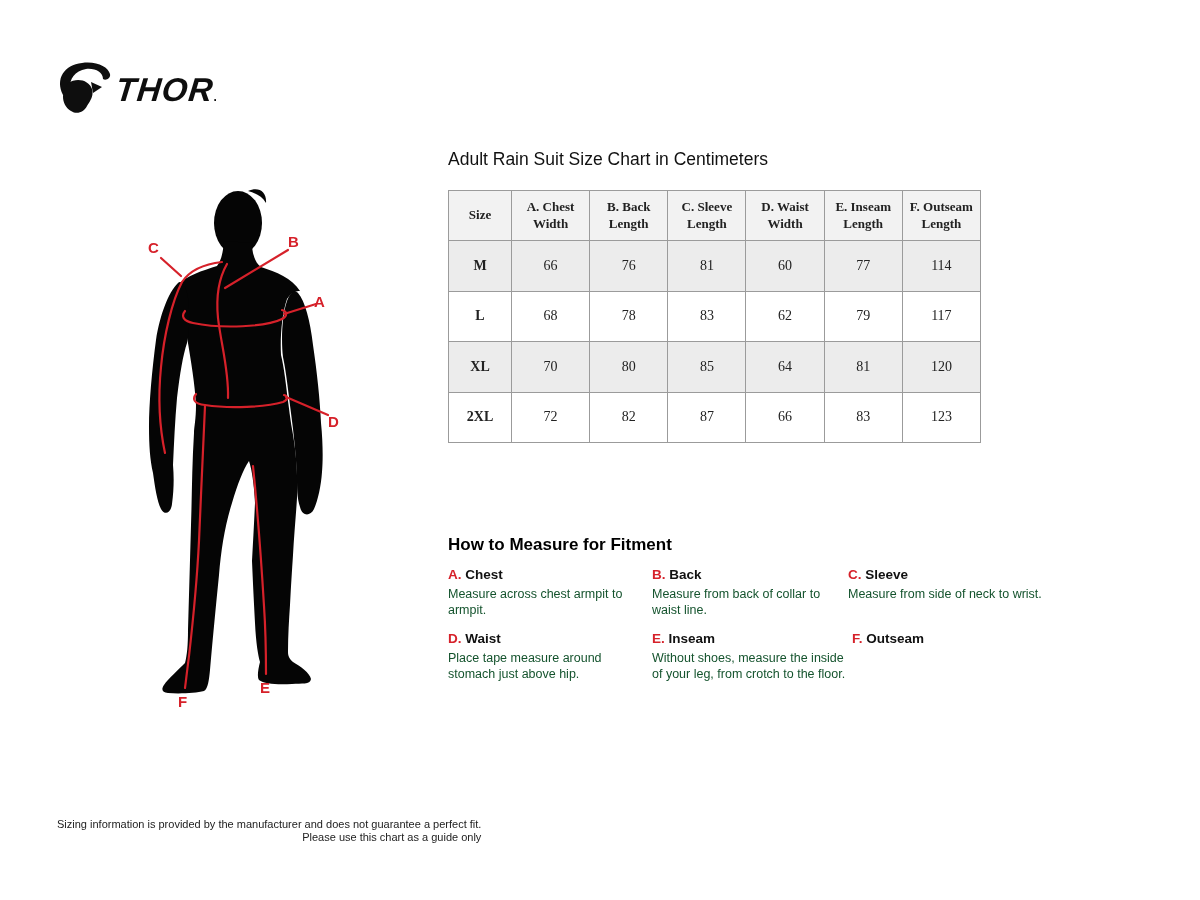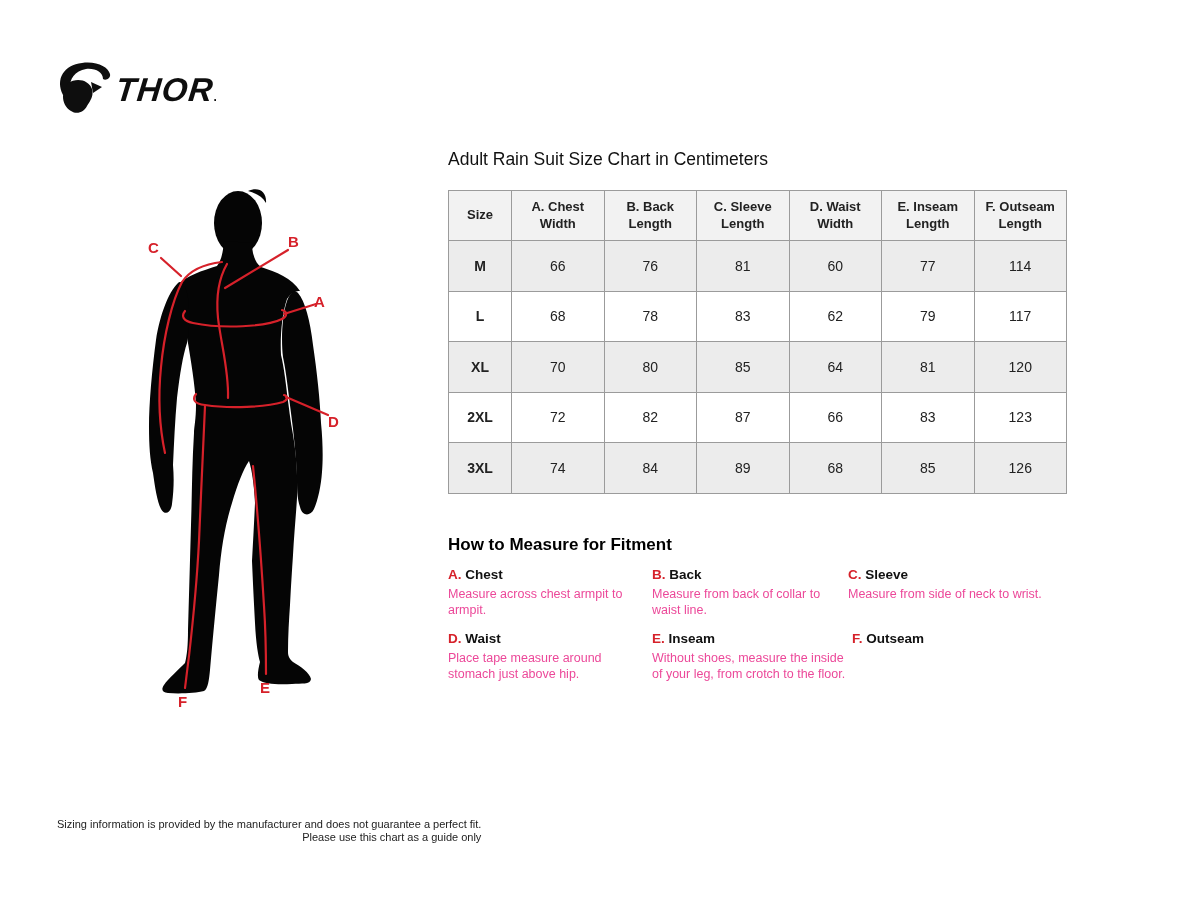--- a/index.html
+++ b/index.html
@@ -30,42 +30,42 @@
   .figure .red-line { fill: none; stroke: #d6212a; stroke-width: 2.2; stroke-linecap: round; }
   .figure .red-letter { fill: #d6212a; font-family: "Liberation Sans", sans-serif; font-size: 15px; font-weight: bold; }
 
   
   .chart-title {
     position: absolute; left: 448px; top: 149px;
     font-size: 17.5px; font-weight: normal; color: #111;
   }
   .size-table {
     position: absolute; left: 448px; top: 190px;
-    width: 619px; border-collapse: collapse; table-layout: fixed;
-    font-size: 14px; color: #222;
+    width: 533px; border-collapse: collapse; table-layout: fixed;
+    font-size: 14px; color: #222; font-family: Liberation Serif, serif;
   }
   .size-table th, .size-table td {
     border: 1px solid #9b9b9b; text-align: center; vertical-align: middle;
     background: #fff;
   }
   .size-table thead th { height: 50px; font-size: 13px; font-weight: bold; background: #f2f2f2; line-height: 1.25; padding: 0 6px; }
   .size-table tbody tr { height: 50.5px; }
   .size-table tbody th { font-weight: bold; font-size: 14px; }
   .size-table tbody tr.shade th, .size-table tbody tr.shade td { background: #ececec; }
   .col-size { width: 63px; }
 
   
   .measure-title {
     position: absolute; left: 448px; top: 535px;
     font-size: 17px; font-weight: bold; color: #000000;
   }
   .measure-item { position: absolute; width: 198px; }
   .mi-label { font-size: 13.5px; font-weight: bold; color: #111; margin-bottom: 4px; }
   .mi-letter { color: #d6212a; }
-  .mi-desc { font-size: 12.5px; line-height: 1.28; color: #ec4899; }
+  .mi-desc { font-size: 12.5px; line-height: 1.28; color: #14532d; }
 
   
   .footer { position: absolute; left: 57px; top: 818px; font-size: 11px; line-height: 1.22; color: #222; text-align: right; }
 </style>
 </head>
 <body>
 
 <div class="page">
 
   <div class="logo">
@@ -188,29 +188,20 @@
       </tr>
       <tr>
         <th>2XL</th>
         <td>72</td>
         <td>82</td>
         <td>87</td>
         <td>66</td>
         <td>83</td>
         <td>123</td>
       </tr>
-      <tr class="shade">
-        <th>3XL</th>
-        <td>74</td>
-        <td>84</td>
-        <td>89</td>
-        <td>68</td>
-        <td>85</td>
-        <td>126</td>
-      </tr>
     </tbody>
   </table>
 
   <div class="measure-title">How to Measure for Fitment</div>
 
   <div class="measure-item" style="left:448px; top:567px">
     <div class="mi-label"><span class="mi-letter">A.</span> <span>Chest</span></div>
     <div class="mi-desc">Measure across chest armpit to armpit.</div>
   </div>
   <div class="measure-item" style="left:652px; top:567px">

